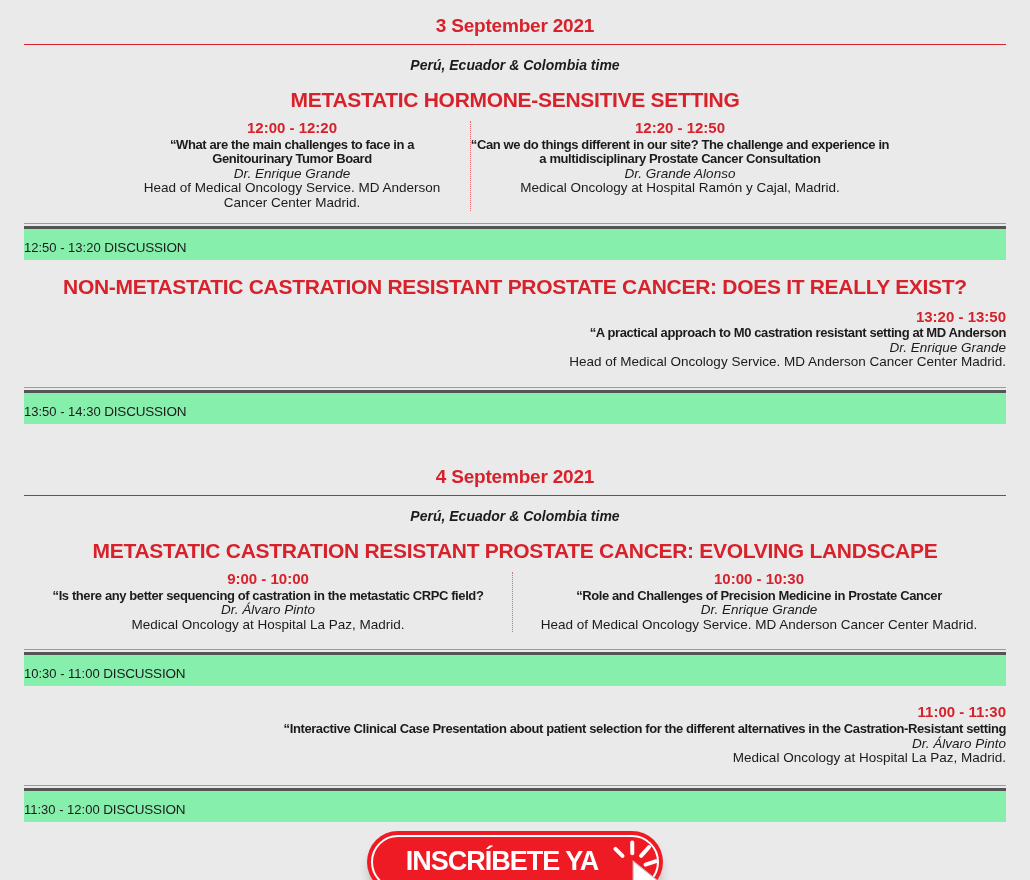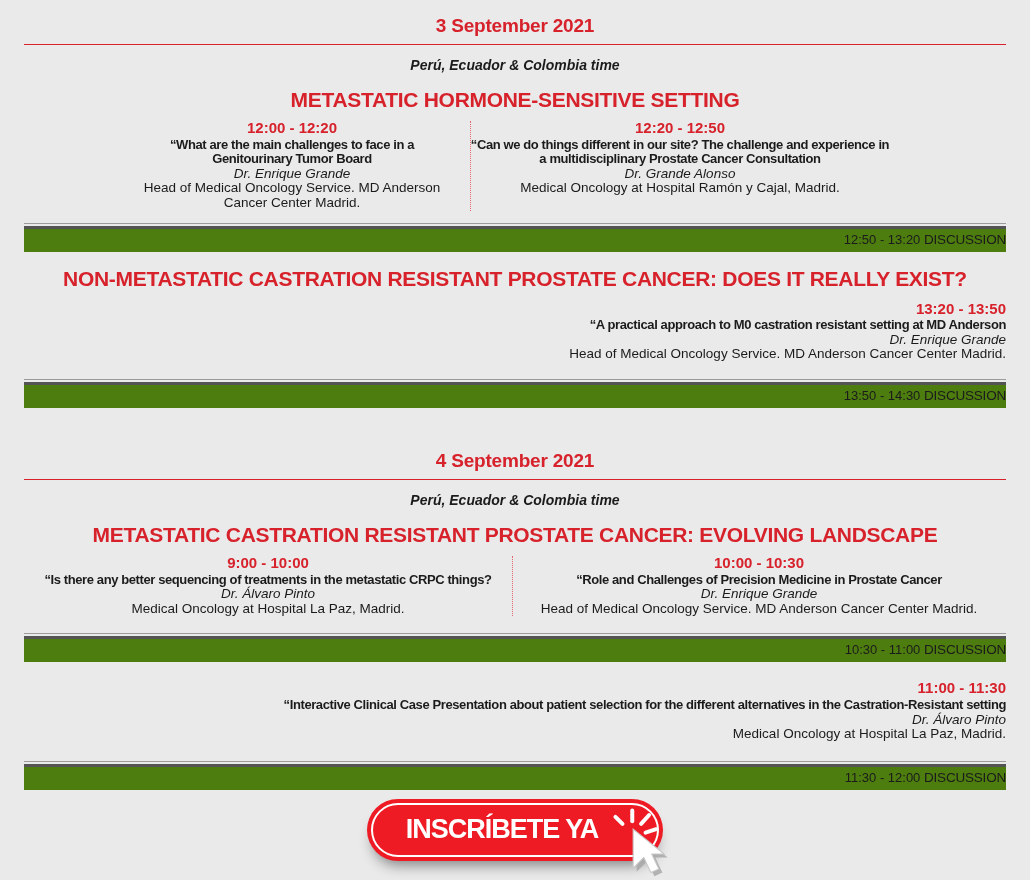--- a/index.html
+++ b/index.html
@@ -45,22 +45,22 @@
   .speaker{font-style:italic;}
   .role{}
 
   .single{margin:0 24px;text-align:right;font-size:13.5px;line-height:14.6px;}
   .single .time{margin-top:15px;margin-bottom:2px;}
 
   .dbar{margin:12px 24px 0;}
   .dbar .line1{height:0;border-top:1.5px solid #9b9b9b;}
   .dbar .line2{height:0;margin-top:2px;border-top:3px solid #545454;}
   .dbar .dbody{
-    background:#4d7c0f;text-align:right;
-    padding:4px 0 5px;font-size:13px;line-height:14px;
+    background:#86efac;text-align:left;
+    padding:12px 0 5px;font-size:13px;line-height:14px;
   }
   .dbar .dlabel{letter-spacing:-0.2px;font-size:13.5px;}
 
   .day2{margin-top:42px;}
 
   .cta-row{position:relative;margin-top:13px;display:flex;justify-content:center;}
   .cta{
     position:relative;
     width:288px;height:54px;
     background:var(--btnred);
@@ -143,21 +143,21 @@
     <div class="date">4 September 2021</div>
     <div class="rule"></div>
     <div class="tz">Perú, Ecuador &amp; Colombia time</div>
 
     <div class="shead">METASTATIC CASTRATION RESISTANT PROSTATE CANCER: EVOLVING LANDSCAPE</div>
 
     <div class="cols cols-d2">
       <div class="cell">
         <div class="inner">
           <div class="time">9:00 - 10:00</div>
-          <div class="title">“Is there any better sequencing of treatments in the metastatic CRPC things?</div>
+          <div class="title">“Is there any better sequencing of castration in the metastatic CRPC field?</div>
           <div class="speaker">Dr. Álvaro Pinto</div>
           <div class="role">Medical Oncology at Hospital La Paz, Madrid.</div>
         </div>
       </div>
       <div class="vdiv"></div>
       <div class="cell">
         <div class="inner">
           <div class="time">10:00 - 10:30</div>
           <div class="title">“Role and Challenges of Precision Medicine in Prostate Cancer</div>
           <div class="speaker">Dr. Enrique Grande</div>

